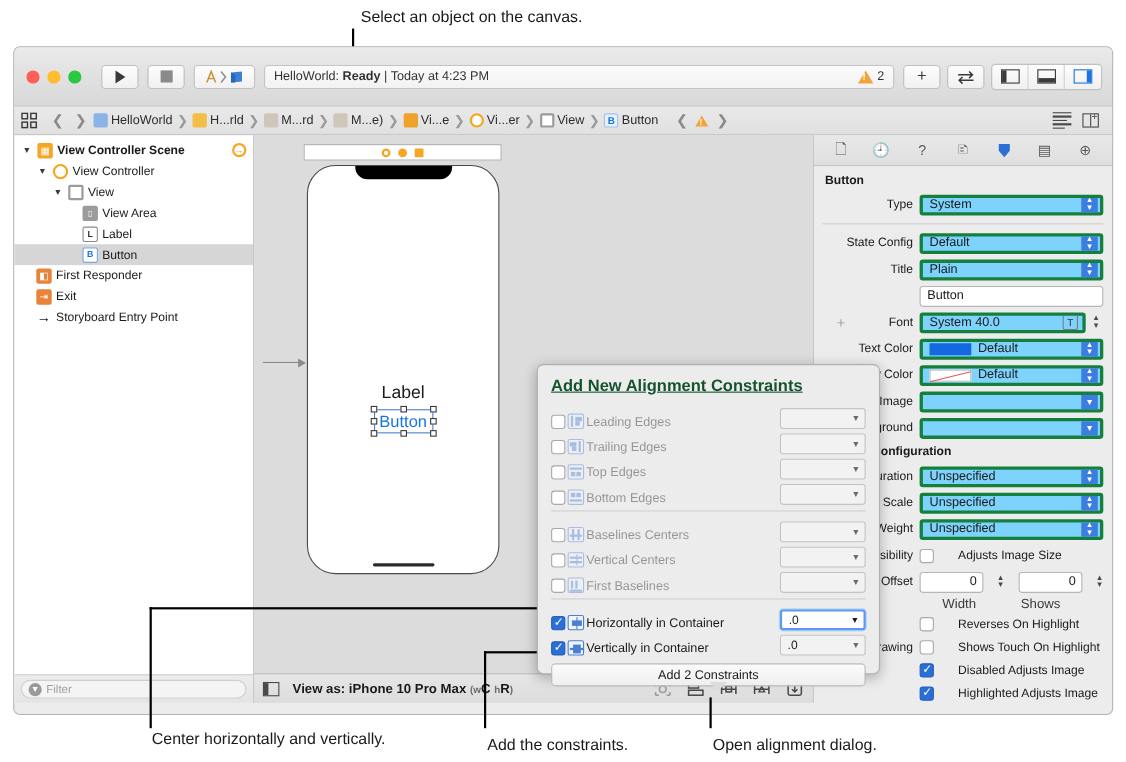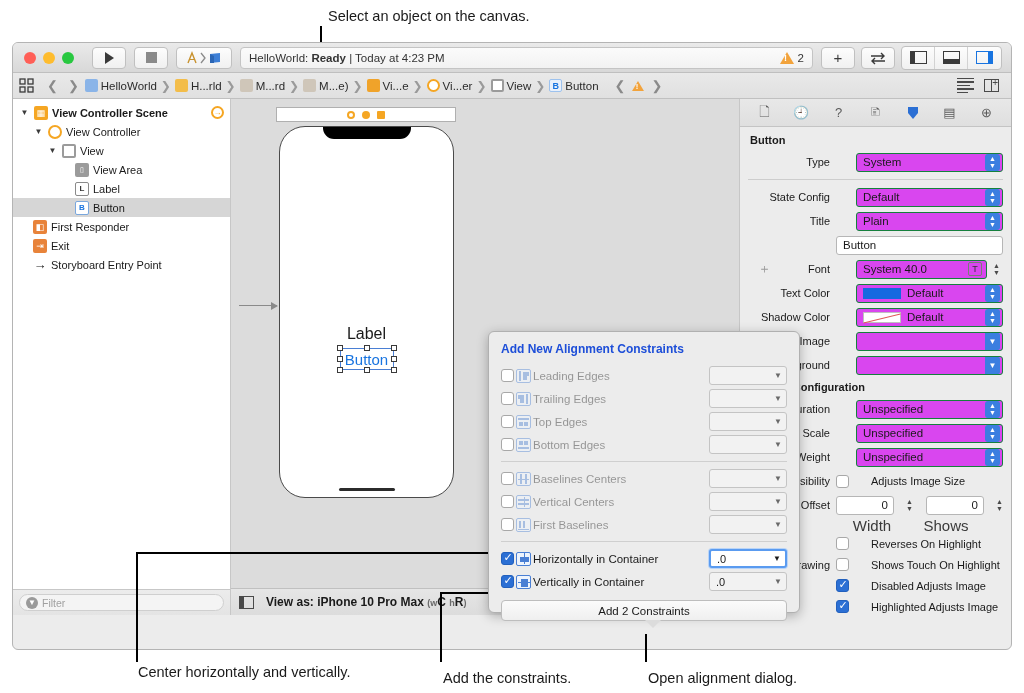--- a/index.html
+++ b/index.html
@@ -27,21 +27,21 @@
     position: absolute; left: 12px; top: 42px;
     width: 1000px; height: 608px;
     background: #ececec;
     border: 1px solid #b4b4b4;
     border-radius: 6px;
     overflow: hidden;
   }
 
   
   .titlebar {
-    height: 30px;
+    height: 54px;
     background: linear-gradient(#eaeaea,#d8d8d8);
     border-bottom: 1px solid #bfbfbf;
     display: flex; align-items: center;
     padding: 0 9px;
     gap: 8px;
   }
   .traffic { display: flex; gap: 7px; margin-right: 10px; margin-left:2px; }
   .dot { width: 12px; height: 12px; border-radius: 50%; }
   .dot.r { background: #ff5f57; }
   .dot.y { background: #febc2e; }
@@ -296,26 +296,25 @@
   .itab { width: 20px; height: 18px; display:flex; align-items:center; justify-content:center;
           color:#5a5a5a; font-size: 13px; }
   .itab.active { color: #2b6fd4; }
   .insp-body { flex: 1; padding: 5px 8px 0 8px; overflow: hidden; }
   .sec-title { font-size: 11px; font-weight: bold; color: #1a1a1a; margin: 2px 0 5px 2px; }
   .frow { display: flex; align-items: center; height: 22px; gap: 6px; margin-bottom: 2px; }
   .flabel { width: 82px; text-align: right; font-size: 11px; color: #1a1a1a; flex: none; }
   .fctl { flex: 1; display: flex; align-items: center; }
   .popbtn {
     flex: 1; height: 19px;
-    background: #d946ef; border: 1px solid #15803d; border-radius: 3px;
+    background: #7dd3fc; border: 3px solid #15803d; border-radius: 3px;
     display: flex; align-items: center;
     font-size: 11.5px; color: #1a1a1a;
     padding: 0 2px 0 6px; position: relative;
     overflow: hidden;
-    margin-left: 20px;
   }
   .popbtn .val { flex: 1; white-space: nowrap; overflow: hidden; }
   .stepper-blue {
     width: 15px; height: 17px; background: #3b7ee0; border-radius: 3px;
     color: #fff; font-size: 7px; line-height: 7px;
     display: flex; flex-direction: column; align-items: center; justify-content: center;
     flex: none; margin-left: auto;
   }
   .chev-blue {
     width: 15px; height: 17px; background: #3b7ee0; border-radius: 0 2px 2px 0;
@@ -358,21 +357,21 @@
     color: #fff; font-size: 11px;
   }
   .cbtext { font-size: 11px; color: #1a1a1a; }
   .numfield {
     width: 58px; height: 19px; background: #fff;
     border: 1px solid #b6b6b6; border-radius: 3px;
     font-size: 11.5px; color: #1a1a1a;
     display:flex; align-items:center; justify-content: flex-end;
     padding: 0 5px; flex:none;
   }
-  .subcap { font-size: 15px; color: #3a3a3a; }
+  .subcap { font-size: 12px; color: #3a3a3a; }
   .divider { height: 1px; background: #cdcdcd; margin: 6px 0; }
 
   
   .align-popup {
     position: absolute; left: 488px; top: 331px;
     width: 312px; height: 282px;
     background: #ececec;
     border: 1px solid #b0b0b0;
     border-radius: 6px;
     box-shadow: 0 3px 12px rgba(0,0,0,0.28);
@@ -380,22 +379,22 @@
     z-index: 30;
   }
   .popup-pointer {
     position: absolute; left: 645px; top: 620px;
     width: 0; height: 0;
     border-left: 8px solid transparent;
     border-right: 8px solid transparent;
     border-top: 8px solid #dcdcdc;
     z-index: 31;
   }
-  .popup-title { font-size: 12px; font-weight: bold; color: #1d4ed8; margin-bottom: 8px; }
-  .crow { display: flex; align-items: center; height: 23px; gap: 2px; }
+  .popup-title { font-size: 15px; font-weight: bold; color: #14532d; margin-bottom: 8px; text-decoration: underline; }
+  .crow { display: flex; align-items: flex-end; height: 23px; gap: 2px; }
   .crow.dim .ctext, .crow.dim .cicon { opacity: 0.42; }
   .cicon {
     width: 15px; height: 14px; flex: none;
     border: 1.3px solid #4a7fd4; border-radius: 2px;
     position: relative; background: #eef4fd;
   }
   .cicon i { position: absolute; background: #4a7fd4; }
   .ctext { font-size: 11.5px; color: #1a1a1a; flex: 1; white-space: nowrap; }
   .cselect {
     width: 78px; height: 19px; flex: none;

